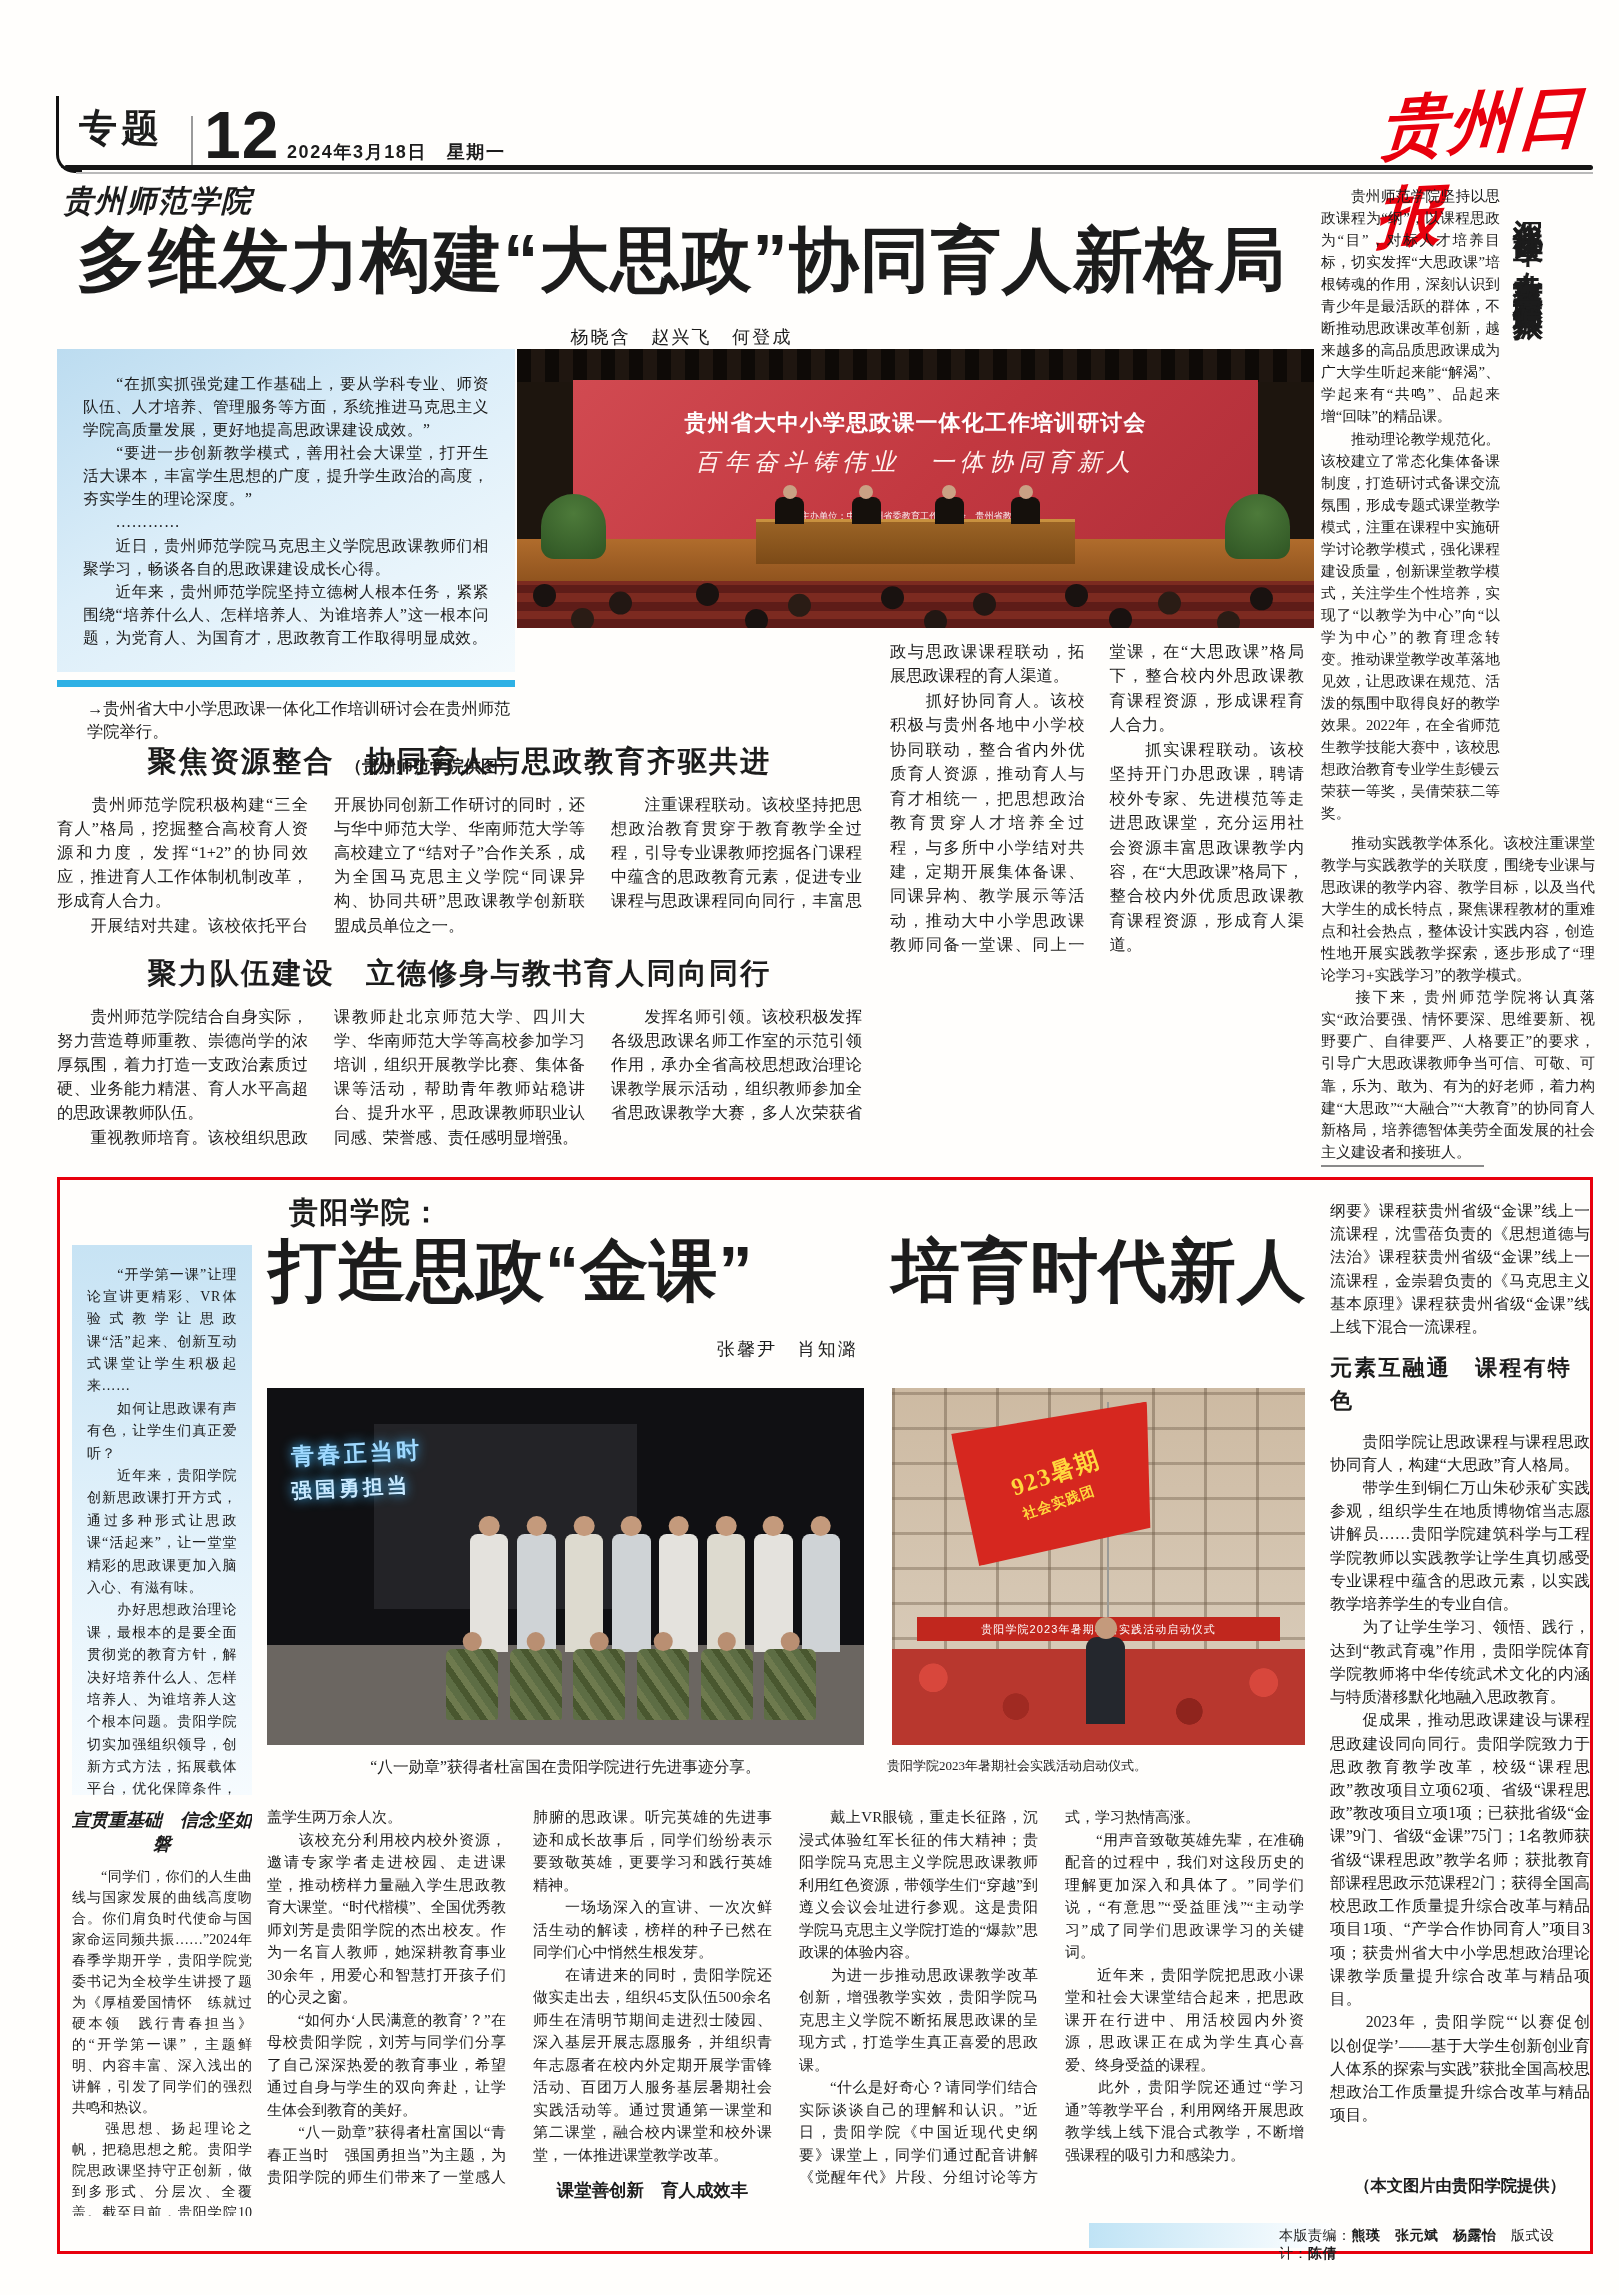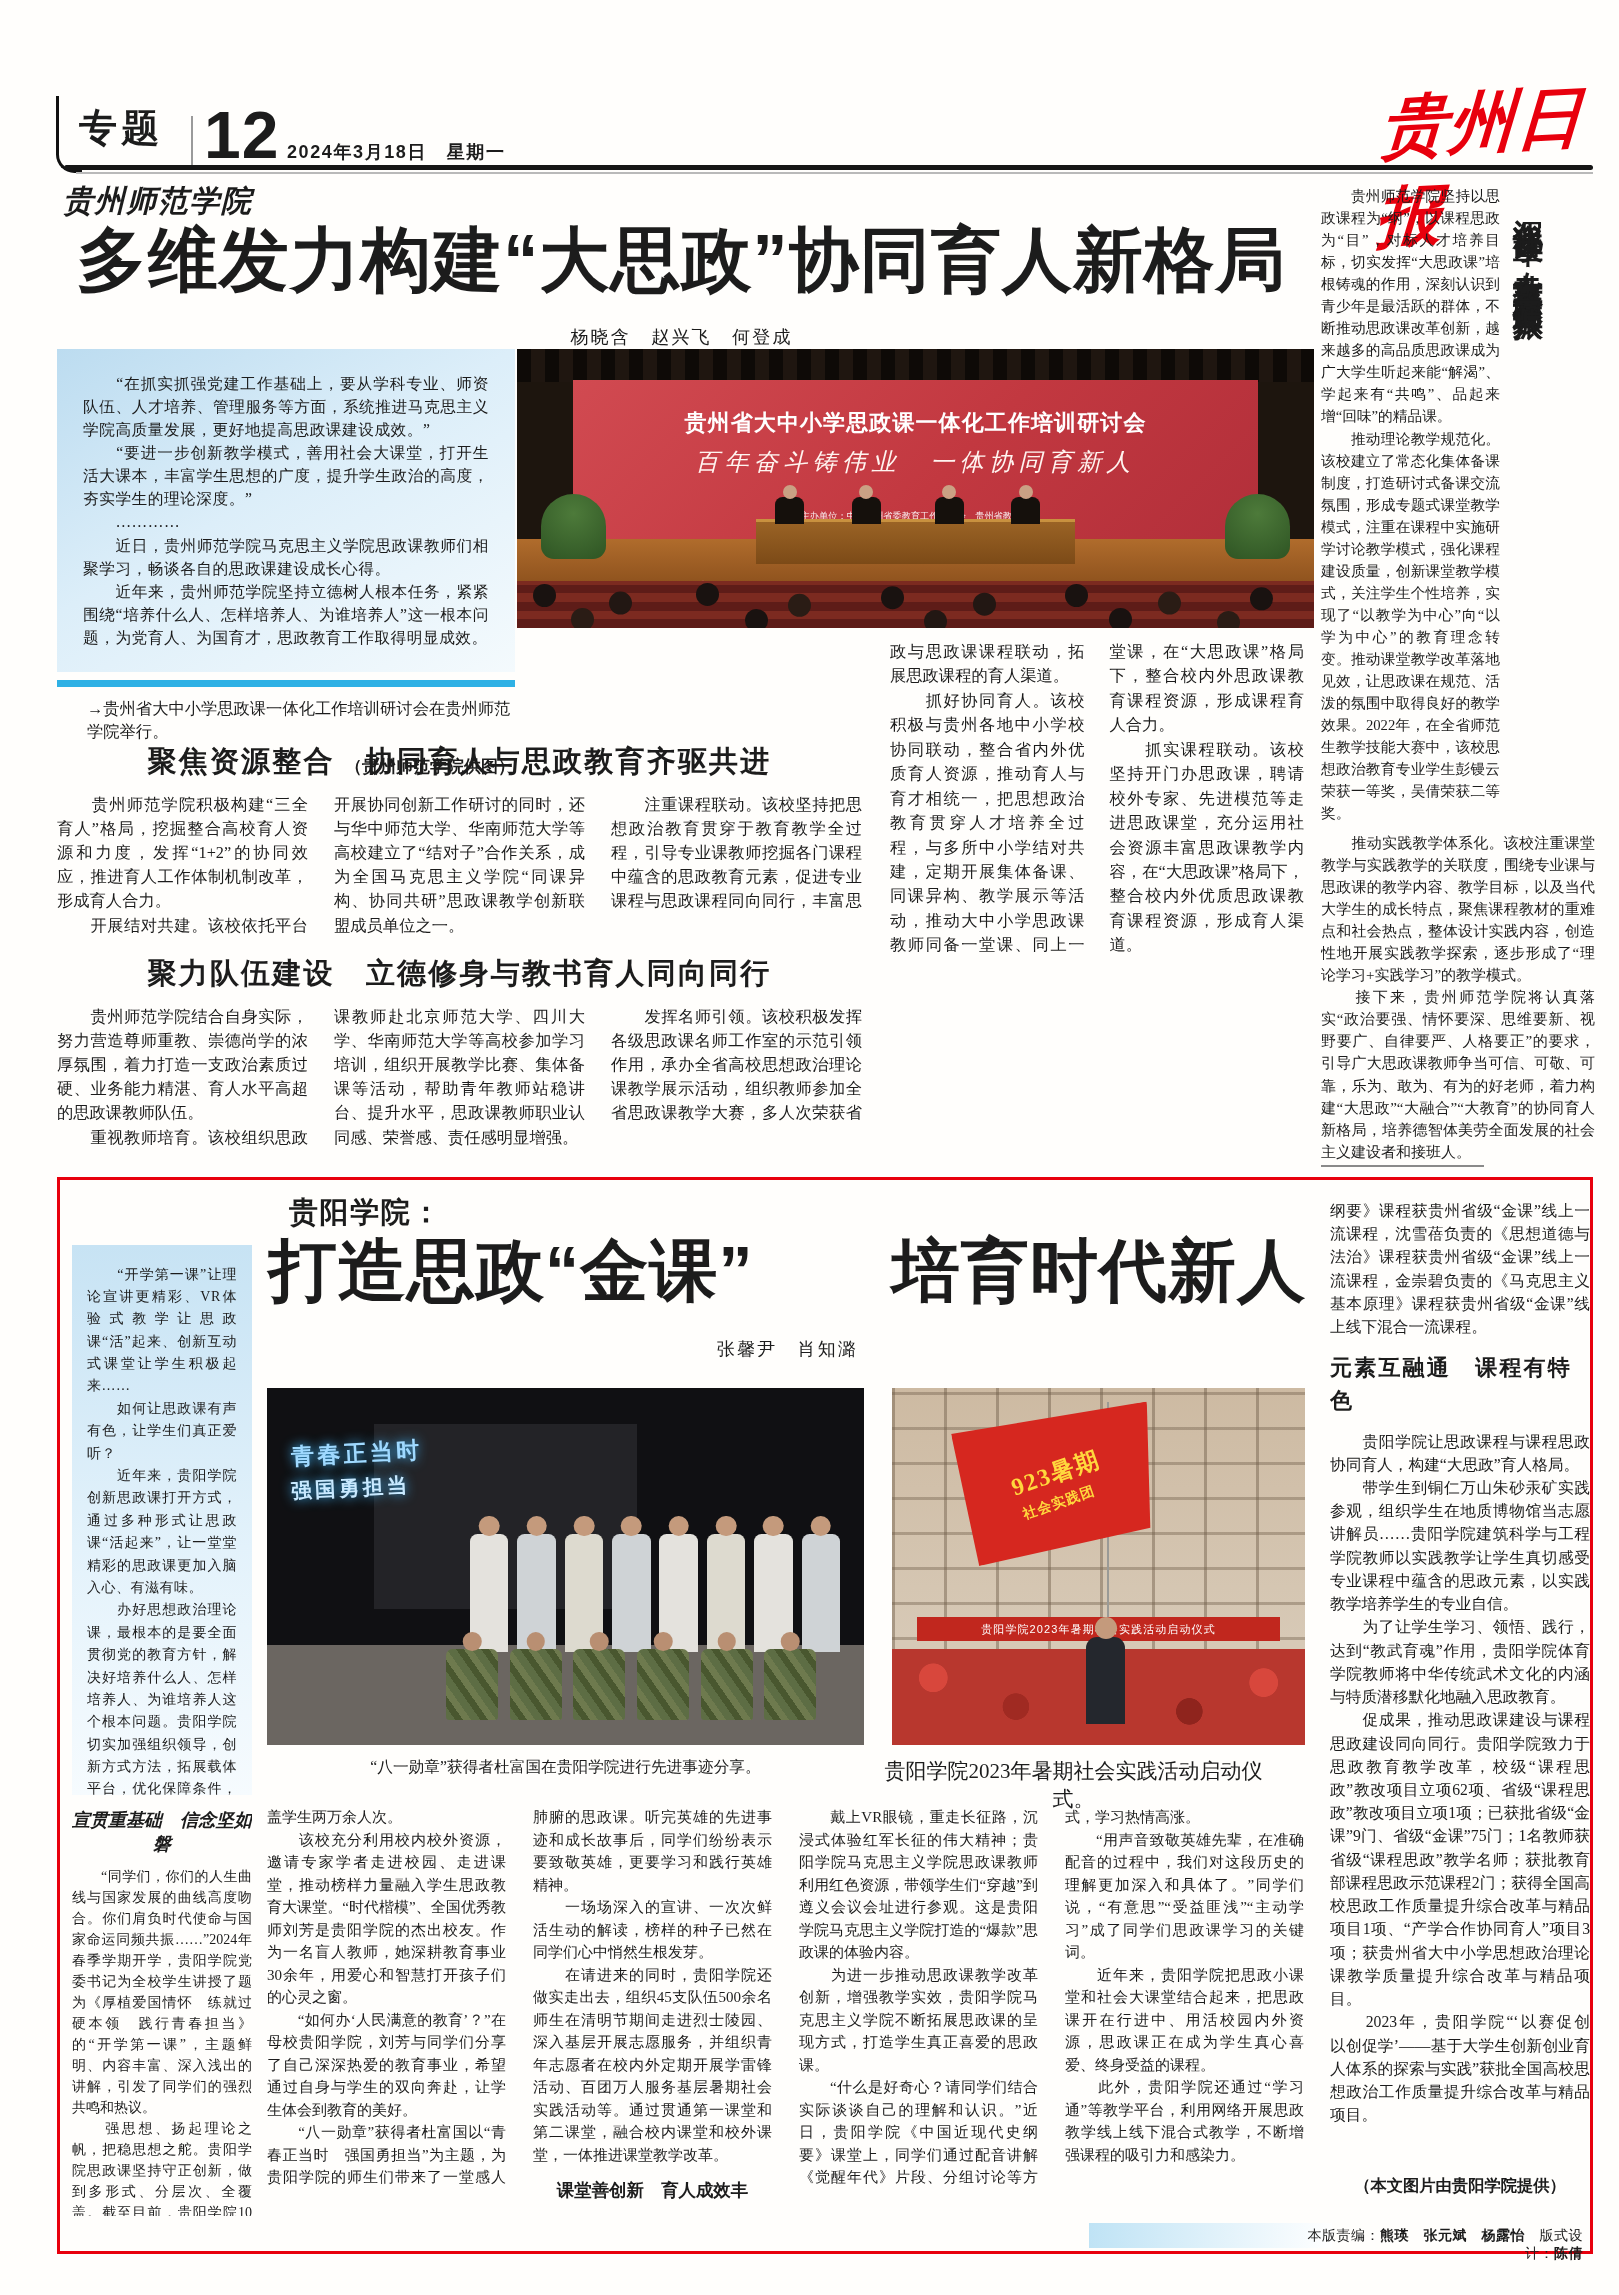--- a/index.html
+++ b/index.html
@@ -133,41 +133,41 @@
   .ph3 .flagT{font-size:24px;transform:rotate(-12deg);letter-spacing:1.6px;}
   .ph3 .flagT2{font-size:14px;transform:rotate(-12deg);margin-top:4.3px;letter-spacing:1.1px;}
   .ph3 .banner{position:absolute;left:6%;right:6%;bottom:29%;height:24px;background:#c1271e;color:#fff;
        font-size:11px;display:flex;align-items:center;justify-content:center;letter-spacing:1.1px;
        font-family:"Liberation Sans",sans-serif;}
   .ph3 .person{position:absolute;left:47%;bottom:6%;width:39px;height:87px;background:#24272d;border-radius:11px 11px 0 0;}
   .ph3 .person::before{content:"";position:absolute;left:50%;top:-19.6px;transform:translateX(-50%);
        width:22px;height:22px;border-radius:50%;background:#c49a7c;}
 
   .cap2{left:267px;top:1757px;width:597px;text-align:center;font-size:15.7px;}
-  .cap3{left:867px;top:1757px;width:413px;text-align:center;font-size:21px;}
+  .cap3{left:887px;top:1757px;width:413px;text-align:left;font-size:13px;}
 
   
   .lcol2{left:72px;top:1808px;width:180px;height:408px;}
   .subheadL{font-size:18px;font-weight:bold;text-align:center;font-family:"Liberation Sans",sans-serif;margin-bottom:9.8px;font-style:italic;}
   .lcol2 .txt{font-size:14px;line-height:1.5;}
   .midBody{left:267px;top:1806px;width:1037px;height:412px;column-count:4;column-gap:27px;
            font-size:15px;line-height:1.5;}
   .subheadM{font-size:17.4px;font-weight:bold;text-align:center;font-family:"Liberation Sans",sans-serif;
             margin:11px 0;}
 
   
   .sb2{left:1330px;top:1199px;width:260px;height:973px;font-size:15.7px;line-height:1.48;}
   .sb2 .sub{font-size:22px;font-weight:bold;text-align:left;font-family:"Liberation Sans",sans-serif;
             margin:14px 0 12px 0;letter-spacing:2.2px;}
   .sb2Credit{left:1330px;top:2175px;width:260px;text-align:center;font-size:16.3px;font-weight:bold;
              font-family:"Liberation Sans",sans-serif;}
 
   
   .footBar{left:1089px;top:2223px;width:243px;height:25px;background:linear-gradient(90deg,#bfe3f5,#ffffff);}
-  .footText{left:1279px;top:2227px;width:304px;font-size:14px;text-align:right;letter-spacing:0.5px;}
+  .footText{left:1279px;top:2227px;width:304px;font-size:14px;letter-spacing:0.5px;}
   .footText .n{font-weight:bold;font-family:"Liberation Sans",sans-serif;}
 </style>
 </head>
 <body>
 
 <div class="page">
 
   <div class="abs corner"></div>
   <div class="abs secLabel sans">专题</div>
   <div class="abs vdiv"></div>

